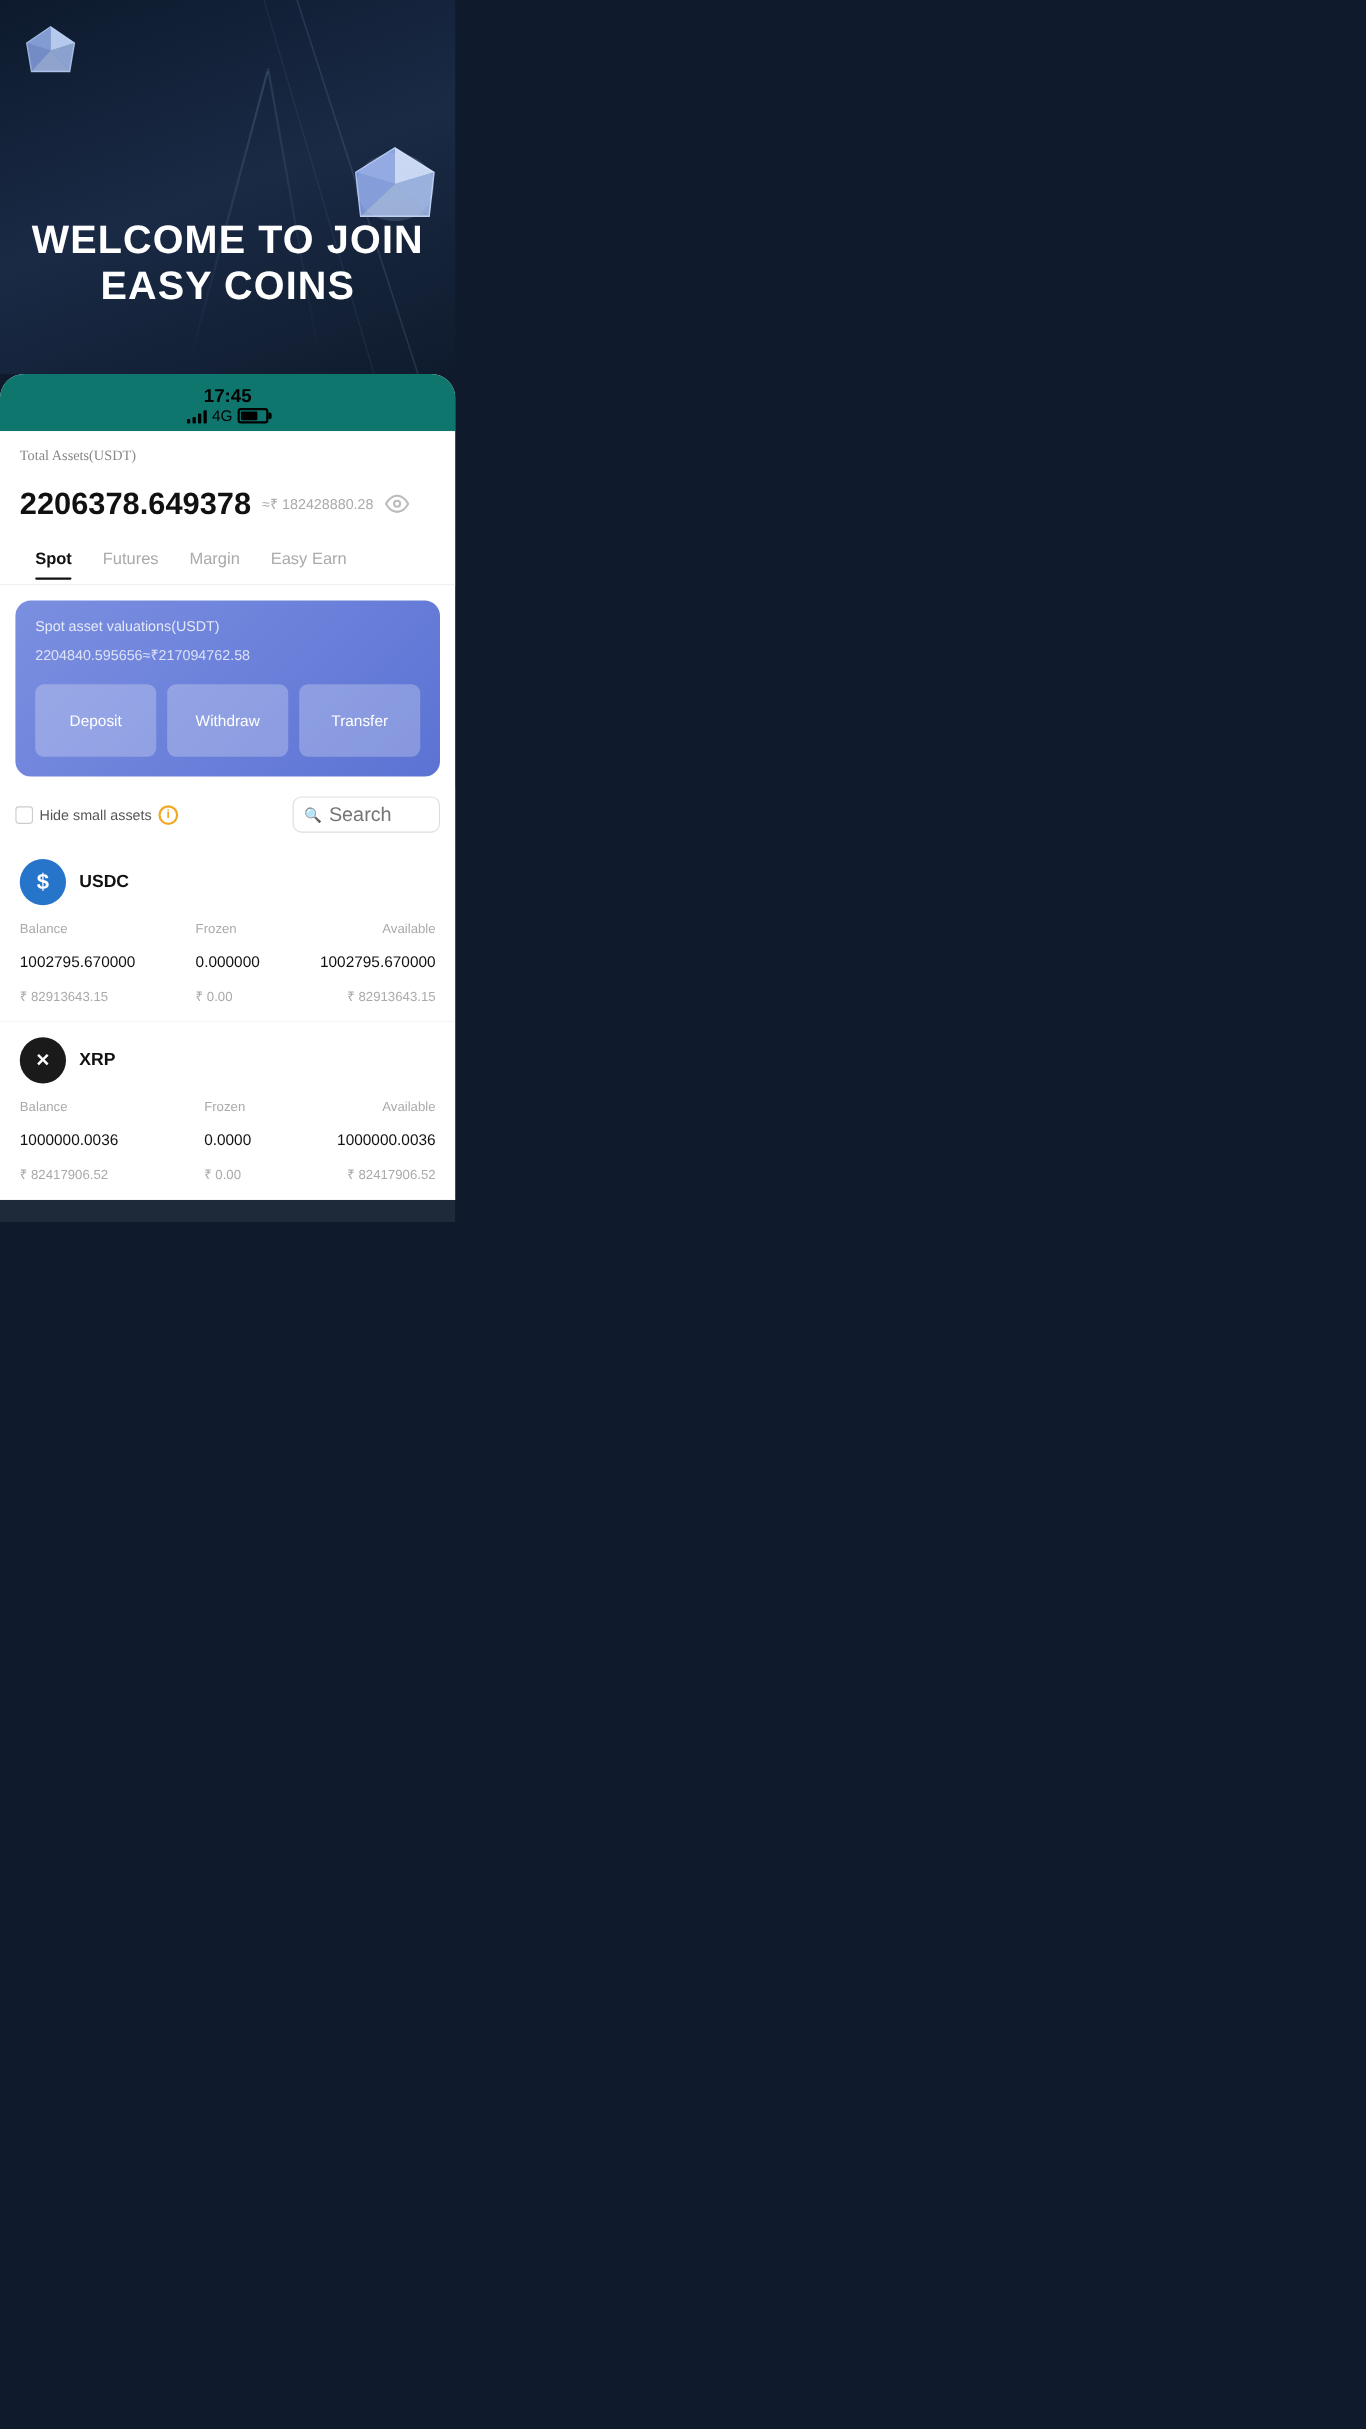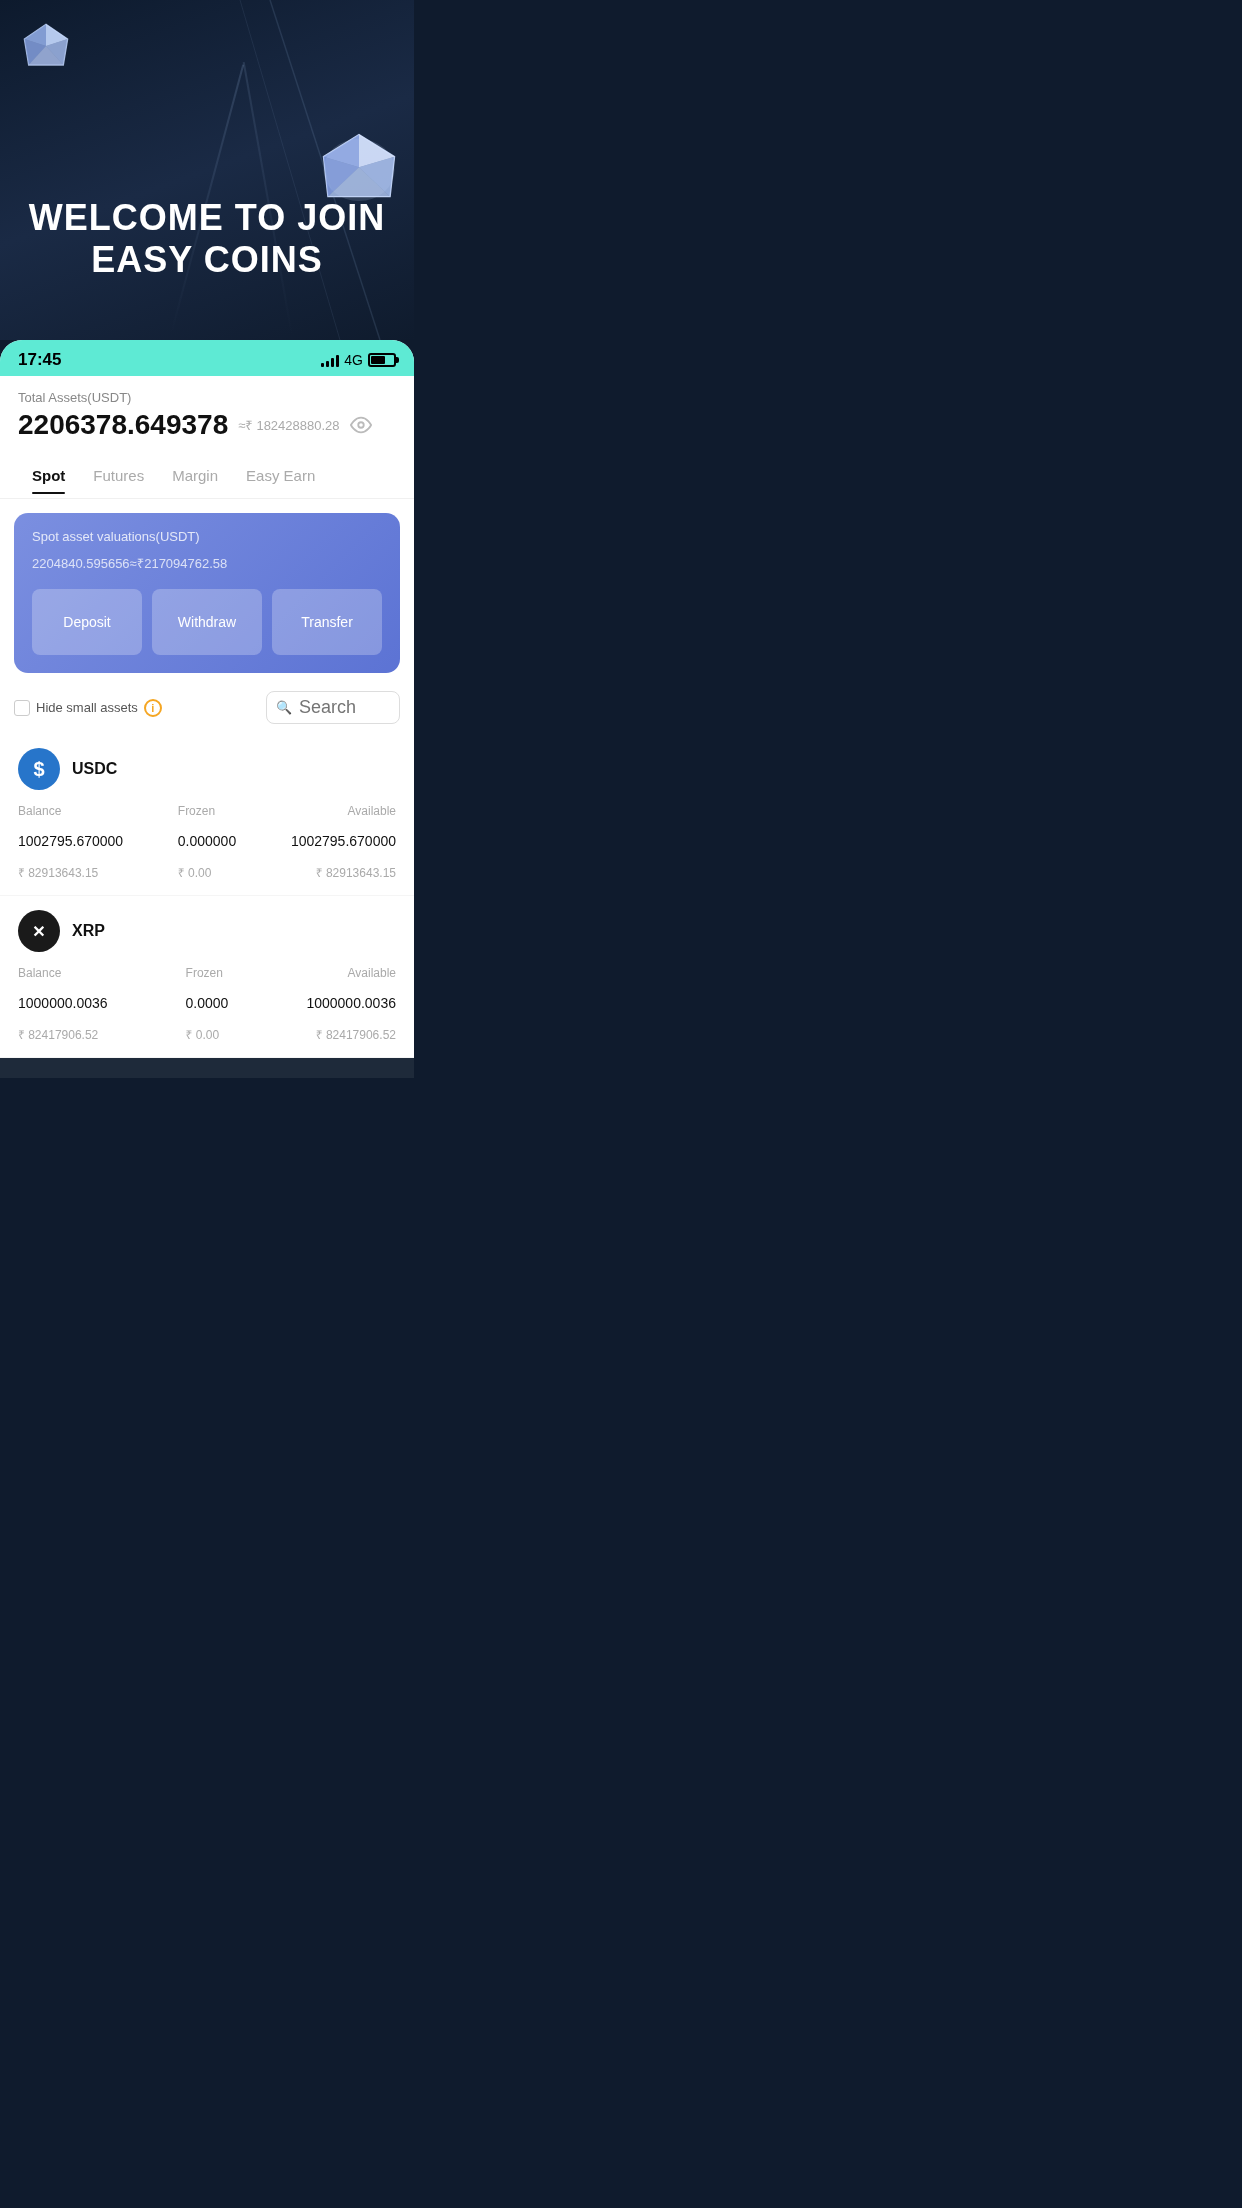--- a/index.html
+++ b/index.html
@@ -89,21 +89,22 @@
       border-radius: 22px 22px 0 0;
       overflow: hidden;
       margin: 0;
     }
 
     .status-bar {
       display: flex;
       justify-content: space-between;
       align-items: center;
       padding: 10px 18px 6px;
-      background: #5eead4;
+      background: #0f766e;
+      flex-direction: column;
     }
 
     .status-time {
       font-size: 17px;
       font-weight: 700;
       color: #000;
     }
 
     .status-icons {
       display: flex;
@@ -158,21 +159,22 @@
     }
 
     .assets-section {
       padding: 14px 18px 10px;
       background: #fff;
     }
 
     .assets-label {
       font-size: 13px;
       color: #888;
-      margin-bottom: 4px;
+      margin-bottom: 20px;
+      font-family: Liberation Serif, serif;
     }
 
     .assets-value-row {
       display: flex;
       align-items: center;
       gap: 10px;
     }
 
     .assets-main {
       font-size: 28px;

